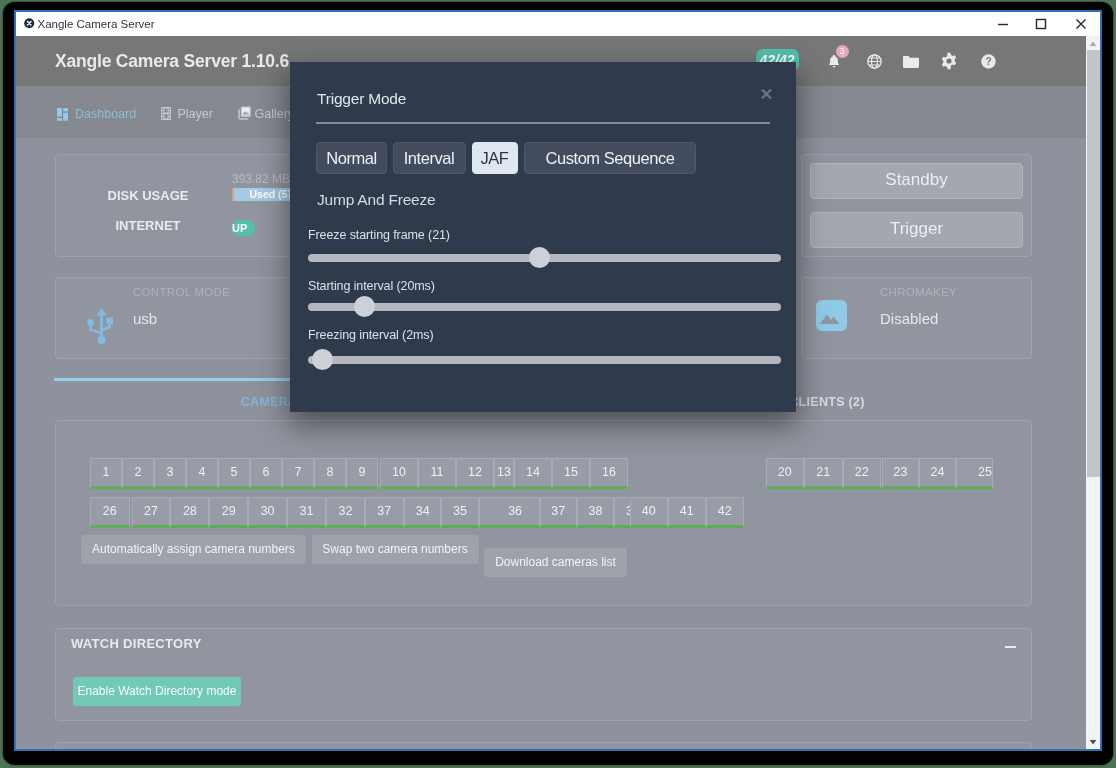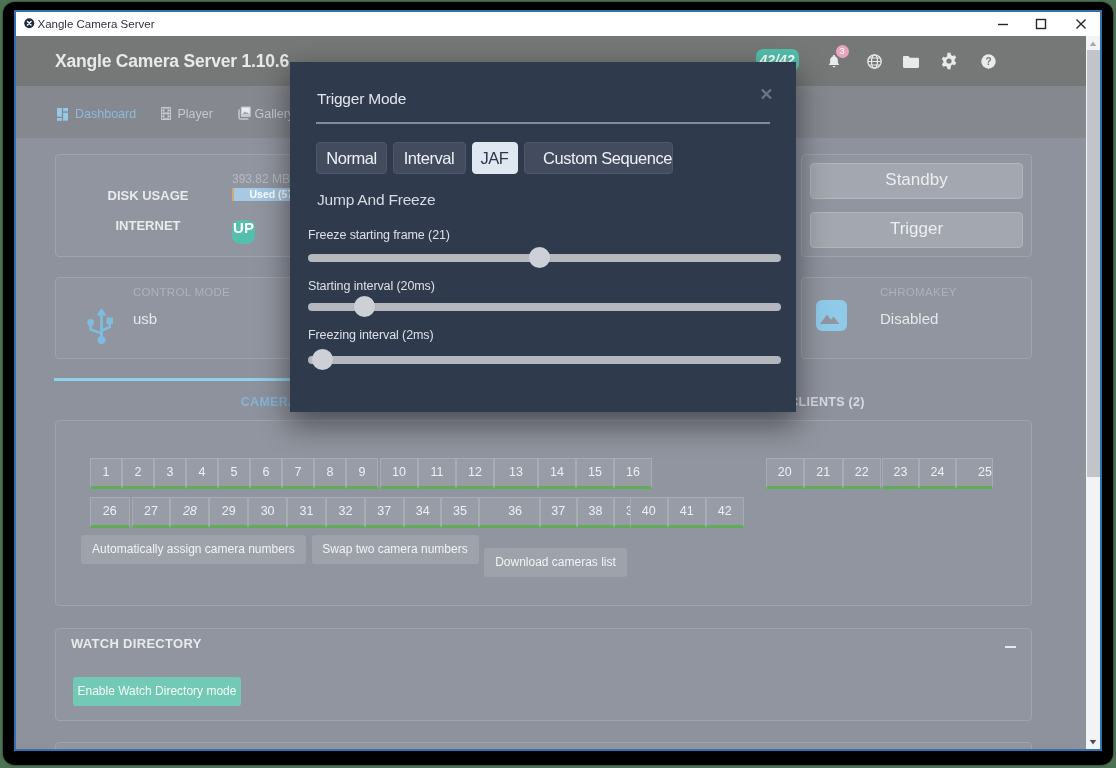--- a/index.html
+++ b/index.html
@@ -113,21 +113,21 @@
     <div class="content"></div>
 
     <div class="card" style="left:39px; top:142px; width:720px; height:103px;"></div>
     <div class="boldlabel" style="left:32px; top:176px; width:200px; text-align:center;">DISK USAGE</div>
     <div class="abs" style="left:216px; top:160px; font-size:12px; color:#b8bbc1;">393.82 MB</div>
     <div class="abs" style="left:215.5px; top:176px; width:300px; height:12.5px; background:#a6c9e4; overflow:hidden;">
       <div class="abs" style="left:0; top:0; width:2px; height:13px; background:#cfa878;"></div>
       <div class="abs" style="left:18px; top:0; width:280px; font-size:10.5px; font-weight:bold; color:#fdfdfe; line-height:13px;">Used (57.16%)</div>
     </div>
     <div class="boldlabel" style="left:32px; top:206px; width:200px; text-align:center;">INTERNET</div>
-    <div class="abs" style="left:216px; top:208px; width:23px; height:24px; background:#53bfac; border-radius:8px; color:#fff; font-size:15px; font-weight:bold; text-align:center; line-height:16px;">UP</div>
+    <div class="abs" style="left:216px; top:208px; width:23px; height:16px; background:#53bfac; border-radius:8px; color:#fff; font-size:11px; font-weight:bold; line-height:16px;">UP</div>
 
     <div class="card" style="left:39px; top:265px; width:720px; height:82px;"></div>
     <svg class="abs" style="left:71px; top:295px;" width="27" height="38" viewBox="0 0 27 38">
       <g fill="#7fbcdf" stroke="#7fbcdf">
         <path d="M14.5 1 L19.5 8.6 L9.5 8.6 Z" stroke-width="0"></path>
         <rect x="13.1" y="6" width="2.8" height="25" stroke-width="0"></rect>
         <circle cx="3.6" cy="15.5" r="3.4" stroke-width="0"></circle>
         <path d="M3.6 17 L3.6 22.5 L13.8 26" fill="none" stroke-width="2.6"></path>
         <rect x="19.5" y="10.5" width="6.5" height="6.5" stroke-width="0"></rect>
         <path d="M22.7 16 L22.7 20 L14 24" fill="none" stroke-width="2.6"></path>
@@ -164,41 +164,41 @@
       <div class="cell" style="width:32px;">5</div>
       <div class="cell" style="width:32px;">6</div>
       <div class="cell" style="width:32px;">7</div>
       <div class="cell" style="width:32px;">8</div>
       <div class="cell" style="width:32px;">9</div>
     </div>
     <div class="cgroup" style="left:364px; top:446px;">
       <div class="cell" style="width:38px;">10</div>
       <div class="cell" style="width:38px;">11</div>
       <div class="cell" style="width:38px;">12</div>
-      <div class="cell" style="width:44px;">13</div>
+      <div class="cell" style="width:20px;">13</div>
       <div class="cell" style="width:38px;">14</div>
       <div class="cell" style="width:38px;">15</div>
       <div class="cell" style="width:38px;">16</div>
     </div>
     <div class="cgroup" style="left:749.5px; top:446px;">
       <div class="cell" style="width:38.5px;">20</div>
       <div class="cell" style="width:38.5px;">21</div>
       <div class="cell" style="width:38.5px;">22</div>
     </div>
     <div class="cgroup" style="left:866px; top:446px;">
       <div class="cell" style="width:37px;">23</div>
       <div class="cell" style="width:37px;">24</div>
       <div class="cell" style="width:37px;text-align:right;">25</div>
     </div>
     <div class="cgroup" style="left:74px; top:485px;">
       <div class="cell" style="width:39.5px;">26</div>
     </div>
     <div class="cgroup" style="left:115.5px; top:485px;">
       <div class="cell" style="width:38.9px;">27</div>
-      <div class="cell" style="width:38.9px;font-style:italic;">28</div>
+      <div class="cell" style="width:38.9px;">28</div>
       <div class="cell" style="width:38.9px;">29</div>
       <div class="cell" style="width:38.9px;">30</div>
       <div class="cell" style="width:38.9px;">31</div>
       <div class="cell" style="width:38.9px;">32</div>
       <div class="cell" style="width:38.9px;">37</div>
     </div>
     <div class="cgroup" style="left:388px; top:485px;">
       <div class="cell" style="width:37.3px;">34</div>
       <div class="cell" style="width:37.3px;">35</div>
       <div class="cell" style="width:61px;padding-left:12px;">36</div>
@@ -233,21 +233,21 @@
 
     <div class="modal">
       <div class="abs" style="left:27px; top:28px; font-size:15.5px; color:#e2e6ed; letter-spacing:-0.2px;">Trigger Mode</div>
       <svg class="abs" style="left:470px; top:25px;" width="13" height="13" viewBox="0 0 13 13">
         <path d="M2 2.5 L11 11.5 M11 2.5 L2 11.5" stroke="#6b7384" stroke-width="2.4"></path>
       </svg>
       <div class="abs" style="left:26px; top:60px; width:454px; height:1.5px; background:#868b97;"></div>
       <div class="mbtn" style="left:26px; width:71px;">Normal</div>
       <div class="mbtn" style="left:102.5px; width:73px;">Interval</div>
       <div class="mbtn" style="left:181.5px; width:46px; background:#dfe7f0; border-color:#dfe7f0; color:#2c3749;">JAF</div>
-      <div class="mbtn" style="left:234px; width:149px;text-align:right;">Custom Sequence</div>
+      <div class="mbtn" style="left:234px; width:172px;">Custom Sequence</div>
       <div class="abs" style="left:27px; top:129px; font-size:15.5px; color:#d6dbe3; letter-spacing:-0.2px;">Jump And Freeze</div>
       <div class="mlabel" style="left:18px; top:166px;">Freeze starting frame (21)</div>
       <div class="track" style="top:191.5px;"></div>
       <div class="thumb" style="left:238.5px; top:184.9px;"></div>
       <div class="mlabel" style="left:18px; top:217px;">Starting interval (20ms)</div>
       <div class="track" style="top:241px;"></div>
       <div class="thumb" style="left:63.5px; top:234.3px;"></div>
       <div class="mlabel" style="left:18px; top:266px;">Freezing interval (2ms)</div>
       <div class="track" style="top:294px;"></div>
       <div class="thumb" style="left:22px; top:287.3px;"></div>

